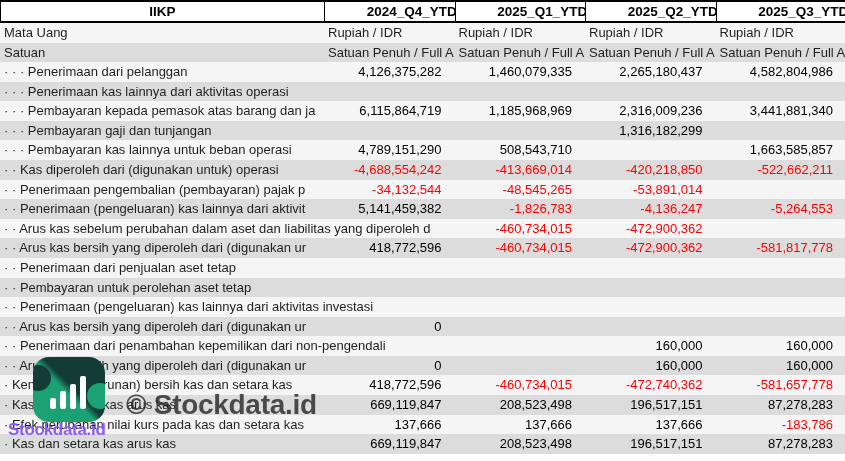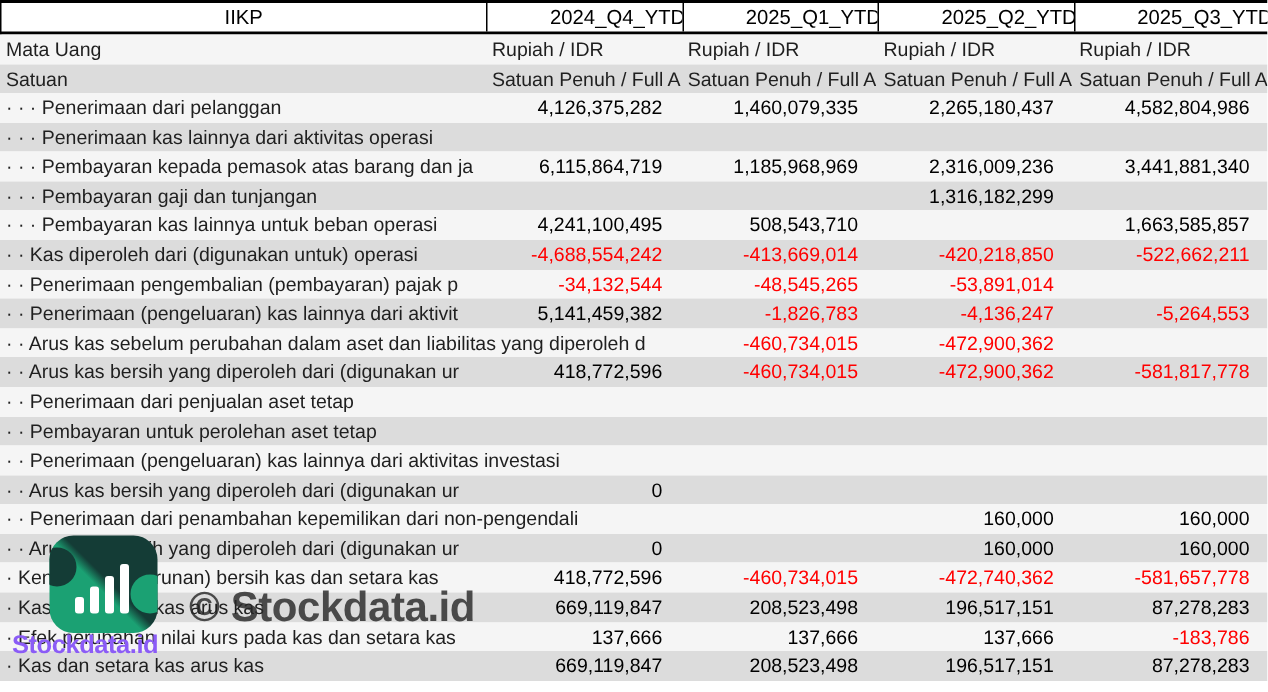--- a/index.html
+++ b/index.html
@@ -12,21 +12,21 @@
   .sheet{position:absolute;left:0;top:0;width:845px;}
 
   
   .hdr{
     display:grid;grid-template-columns:323px repeat(4,130.5px);
     border-top:2px solid #000;border-bottom:2px solid #000;border-left:1px solid #000;
     background:#fff;height:19px;box-sizing:content-box;
   }
   .hdr .hcell{
     display:flex;align-items:center;justify-content:center;
-    font-weight:normal;font-size:13.5px;color:#000;white-space:nowrap;overflow:hidden;
+    font-weight:bold;font-size:13.5px;color:#000;white-space:nowrap;overflow:hidden;
   }
   .hdr .hcell.period{border-left:1.5px solid #000;padding-left:44px;}
 
   
   .row{
     display:grid;grid-template-columns:323px repeat(4,130.5px);
     height:19.58px;align-items:center;font-size:13px;color:#1f1f1f;
   }
   .row.light{background:var(--stripe-light,#F5F5F5);}
   .row.dark{background:var(--stripe-dark,#DCDCDC);}
@@ -118,21 +118,21 @@
       </div>
       <div class="row dark">
         <div class="cell label">· · · Pembayaran gaji dan tunjangan</div>
         <div class="cell val"></div>
         <div class="cell val"></div>
         <div class="cell val">1,316,182,299</div>
         <div class="cell val"></div>
       </div>
       <div class="row light">
         <div class="cell label">· · · Pembayaran kas lainnya untuk beban operasi</div>
-        <div class="cell val">4,241,100,495</div>
+        <div class="cell val">4,789,151,290</div>
         <div class="cell val">508,543,710</div>
         <div class="cell val"></div>
         <div class="cell val">1,663,585,857</div>
       </div>
       <div class="row dark">
         <div class="cell label">· · Kas diperoleh dari (digunakan untuk) operasi</div>
         <div class="cell val neg">-4,688,554,242</div>
         <div class="cell val neg">-413,669,014</div>
         <div class="cell val neg">-420,218,850</div>
         <div class="cell val neg">-522,662,211</div>

